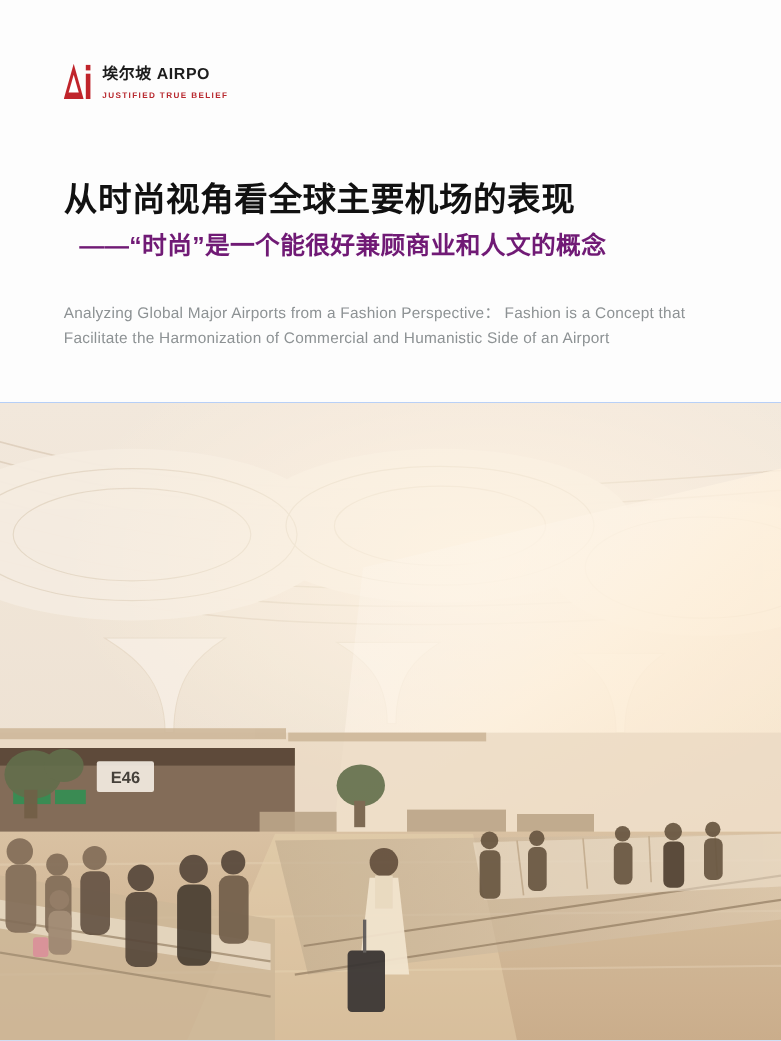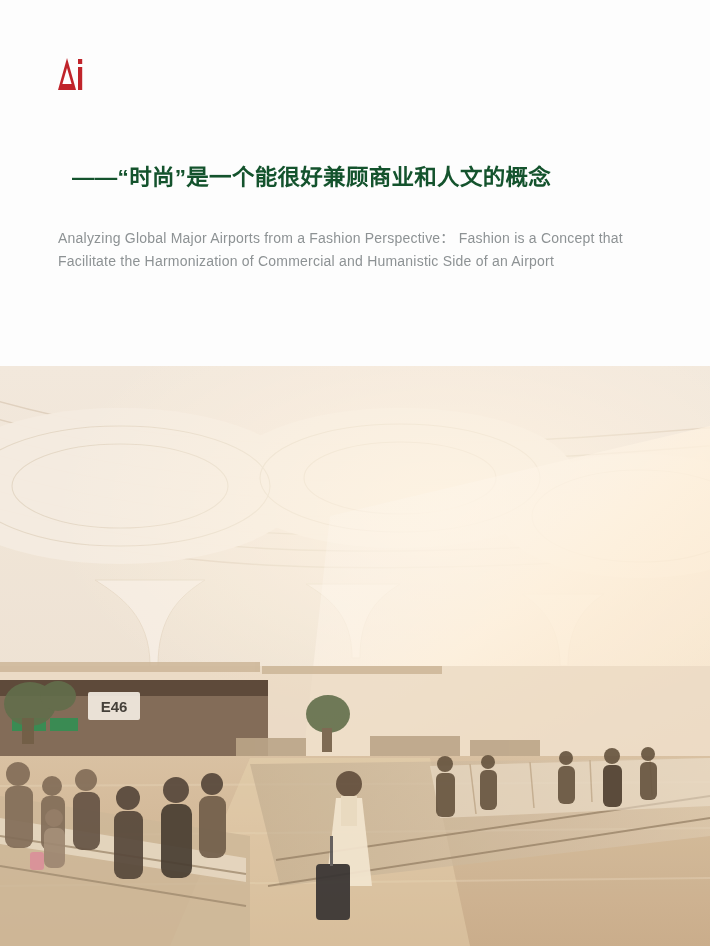--- a/index.html
+++ b/index.html
@@ -76,21 +76,21 @@
     font-size: 30.5px;
     font-weight: 700;
     color: #111111;
     letter-spacing: 0.5px;
     line-height: 1.32;
     margin: 0 0 6px 0;
   }
   .title-sub {
     font-size: 22.5px;
     font-weight: 700;
-    color: #14532d;
+    color: #701a75;
     letter-spacing: 0.3px;
     line-height: 1.38;
     margin: 0 0 0 14px;
   }
   .title-en {
     margin-top: 34px;
     font-size: 14px;
     line-height: 1.62;
     color: #8d9294;
     letter-spacing: 0.22px;
@@ -116,23 +116,28 @@
 
   <div class="logo-block">
     <span class="logo-mark">
       <svg viewBox="0 0 26 36" width="26" height="36" aria-hidden="true">
         <polygon points="9,2 18,34 0,34" fill="#c0242b"></polygon>
         <rect x="20" y="11" width="4.2" height="23" fill="#c0242b"></rect>
         <rect x="20" y="3" width="4.2" height="5" fill="#c0242b"></rect>
         <polygon points="9,12 13.6,28 4.4,28" fill="#ffffff"></polygon>
       </svg>
     </span>
+    <span class="logo-text">
+      <span class="logo-name">埃尔坡 AIRPO</span>
+      <span class="logo-tag">JUSTIFIED TRUE BELIEF</span>
+    </span>
   </div>
 
   <div class="title-area">
+    <h1 class="title-main">从时尚视角看全球主要机场的表现</h1>
     <h2 class="title-sub">——“时尚”是一个能很好兼顾商业和人文的概念</h2>
     <p class="title-en">Analyzing Global Major Airports from a Fashion Perspective： Fashion is a Concept that Facilitate the Harmonization of Commercial and Humanistic Side of an Airport</p>
   </div>
 
   <div class="hero">
     <svg viewBox="0 0 710 580" preserveAspectRatio="none" aria-hidden="true">
       <defs>
         <linearGradient id="ceil" x1="0" y1="0" x2="0" y2="1">
           <stop offset="0%" stop-color="#f3ece4"></stop>
           <stop offset="55%" stop-color="#efe6da"></stop>

